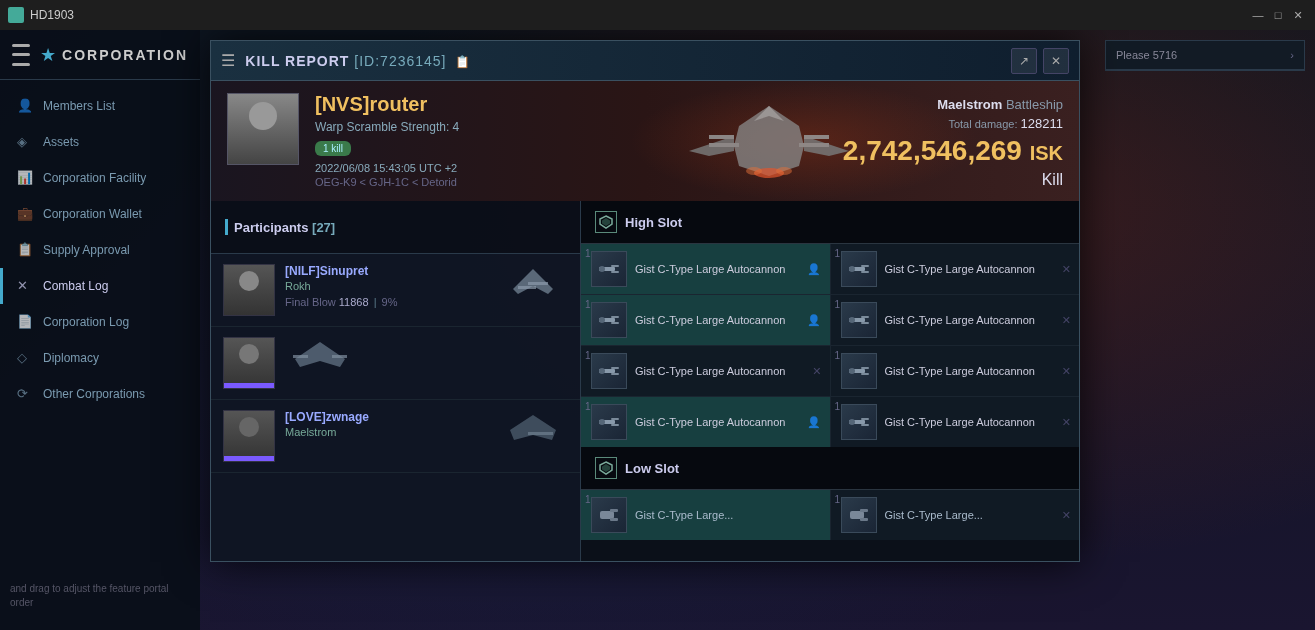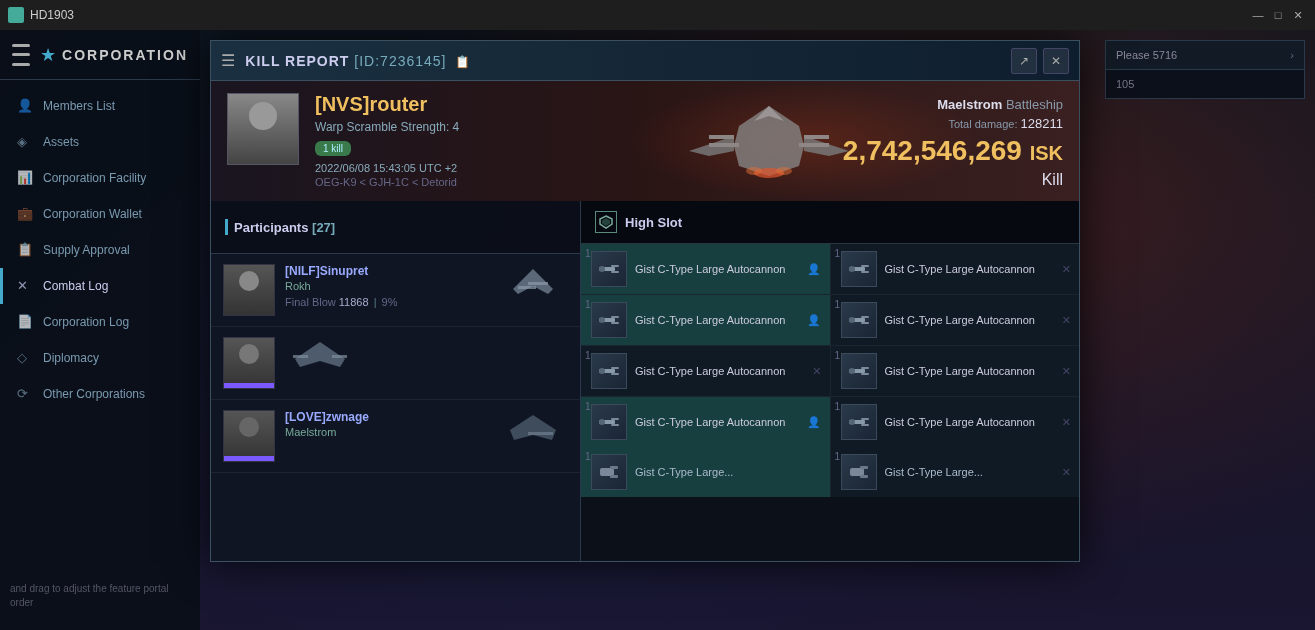--- a/index.html
+++ b/index.html
@@ -926,20 +926,29 @@
                   <rect x="14" y="8" width="8" height="2" fill="#7a8a9a" rx="1"></rect>
                   <rect x="14" y="14" width="8" height="2" fill="#7a8a9a" rx="1"></rect>
                   <circle cx="5" cy="12" r="3" fill="#556677"></circle>
                 </svg>
               </div>
               <span class="slot-name">Gist C-Type Large Autocannon</span>
               <span class="slot-action">✕</span>
             </div>
           </div>
 
+          <div class="slot-section-header">
+            <div class="slot-section-icon">
+              <svg width="14" height="14" viewBox="0 0 14 14">
+                <polygon points="7,1 13,4 13,9 7,13 1,9 1,4" fill="none" stroke="#7aaa9a" stroke-width="1.5"></polygon>
+                <polygon points="7,3 11,5.5 11,8.5 7,11 3,8.5 3,5.5" fill="#3a6a5a" opacity="0.6"></polygon>
+              </svg>
+            </div>
+            <span class="slot-section-label">Low Slot</span>
+          </div>
 
           <div class="slots-grid">
             <div class="slot-item active-slot">
               <span class="slot-num">1</span>
               <div class="slot-icon">
                 <svg width="24" height="24" viewBox="0 0 24 24">
                   <rect x="3" y="8" width="14" height="8" fill="#7a8899" rx="2"></rect>
                   <rect x="13" y="6" width="8" height="3" fill="#6a7889" rx="1"></rect>
                   <rect x="13" y="15" width="8" height="3" fill="#6a7889" rx="1"></rect>
                 </svg>
@@ -961,18 +970,15 @@
           </div>
         </div>
       </div>
     </div>
 
     <div class="right-panel">
       <div class="right-panel-header">
         <span>Please 5716</span>
         <span class="right-panel-arrow">›</span>
       </div>
-      <div class="right-panel-content">
-        <span>105</span>
-      </div>
     </div>
   </div>
 </div>
 
 </body></html>

